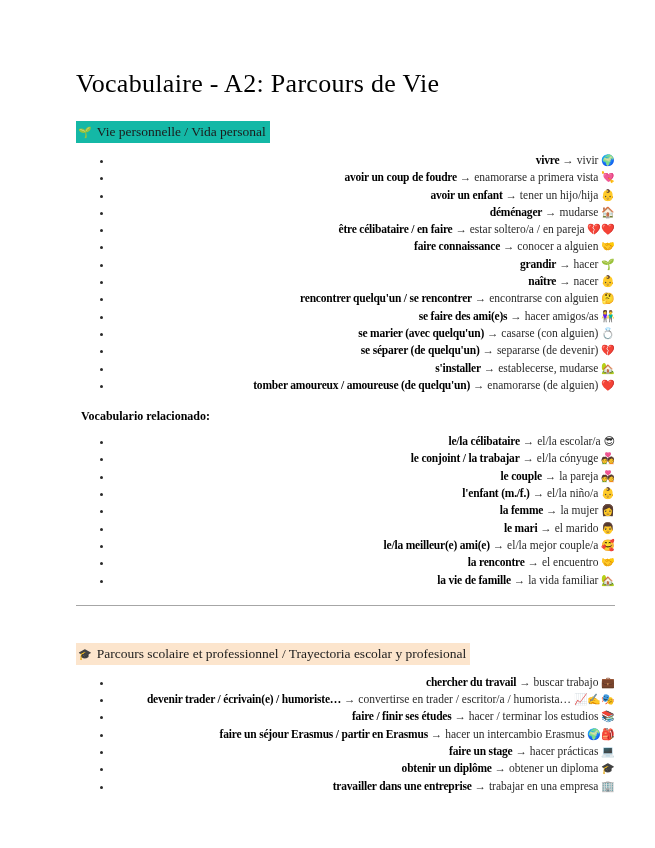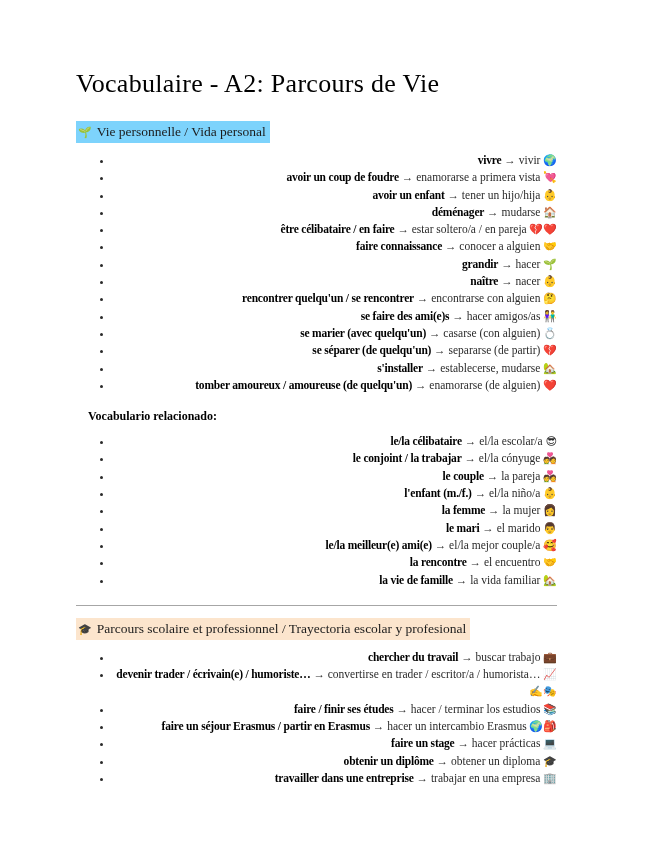--- a/index.html
+++ b/index.html
@@ -11,21 +11,21 @@
     overflow: hidden;
   }
   body {
     font-family: "Liberation Serif", serif;
     color: #1b1b1b;
   }
   .page {
     box-sizing: border-box;
     width: 655px;
     height: 848px;
-    padding: 68px 98px 0 76px;
+    padding: 68px 40px 0 76px;
   }
   h1.doc-title {
     font-size: 26px;
     font-weight: 400;
     letter-spacing: 0.3px;
     color: #000;
     margin: 0;
     line-height: 32px;
   }
   .section-heading-row {
@@ -56,57 +56,57 @@
   }
   .arrow { color: #2a2a2a; }
   .emoji {
     font-family: "DejaVu Sans", sans-serif;
     font-size: 11px;
   }
   p.subheading {
     font-size: 12px;
     font-weight: 700;
     color: #000;
-    margin: 14px 0 0 12px;
+    margin: 14px 0 0 5px;
     line-height: 16px;
   }
   hr.divider {
     border: none;
     border-top: 1px solid #a6a6a6;
     margin: 16px 0 0 0;
   }
-  .section-2 .section-heading-row { margin-top: 12px; }
+  .section-2 .section-heading-row { margin-top: 37px; }
 </style>
 </head>
 <body>
 
 <div class="page">
 
   <h1 class="doc-title">Vocabulaire - A2: Parcours de Vie</h1>
 
   <div class="section section-1">
     <div class="section-heading-row">
-      <span class="section-heading" style="background: #7dd3fc;">
+      <span class="section-heading" style="background: #14b8a6;">
         <span class="emoji">🌱</span><span>Vie personnelle / Vida personal</span>
       </span>
     </div>
 
     <ul class="vocab">
         <li><strong>vivre</strong><span class="arrow"> → </span><span>vivir </span><span class="emoji">🌍</span></li>
         <li><strong>avoir un coup de foudre</strong><span class="arrow"> → </span><span>enamorarse a primera vista </span><span class="emoji">💘</span></li>
         <li><strong>avoir un enfant</strong><span class="arrow"> → </span><span>tener un hijo/hija </span><span class="emoji">👶</span></li>
         <li><strong>déménager</strong><span class="arrow"> → </span><span>mudarse </span><span class="emoji">🏠</span></li>
         <li><strong>être célibataire / en faire</strong><span class="arrow"> → </span><span>estar soltero/a / en pareja </span><span class="emoji">💔❤️</span></li>
         <li><strong>faire connaissance</strong><span class="arrow"> → </span><span>conocer a alguien </span><span class="emoji">🤝</span></li>
         <li><strong>grandir</strong><span class="arrow"> → </span><span>hacer </span><span class="emoji">🌱</span></li>
         <li><strong>naître</strong><span class="arrow"> → </span><span>nacer </span><span class="emoji">👶</span></li>
         <li><strong>rencontrer quelqu'un / se rencontrer</strong><span class="arrow"> → </span><span>encontrarse con alguien </span><span class="emoji">🤔</span></li>
         <li><strong>se faire des ami(e)s</strong><span class="arrow"> → </span><span>hacer amigos/as </span><span class="emoji">👫</span></li>
         <li><strong>se marier (avec quelqu'un)</strong><span class="arrow"> → </span><span>casarse (con alguien) </span><span class="emoji">💍</span></li>
-        <li><strong>se séparer (de quelqu'un)</strong><span class="arrow"> → </span><span>separarse (de partir) </span><span class="emoji">💔</span></li>
+        <li><strong>se séparer (de quelqu'un)</strong><span class="arrow"> → </span><span>separarse (de devenir) </span><span class="emoji">💔</span></li>
         <li><strong>s'installer</strong><span class="arrow"> → </span><span>establecerse, mudarse </span><span class="emoji">🏡</span></li>
         <li><strong>tomber amoureux / amoureuse (de quelqu'un)</strong><span class="arrow"> → </span><span>enamorarse (de alguien) </span><span class="emoji">❤️</span></li>
       </ul>
 
     <p class="subheading">Vocabulario relacionado:</p>
 
     <ul class="vocab">
         <li><strong>le/la célibataire</strong><span class="arrow"> → </span><span>el/la escolar/a </span><span class="emoji">😎</span></li>
         <li><strong>le conjoint / la trabajar</strong><span class="arrow"> → </span><span>el/la cónyuge </span><span class="emoji">💑</span></li>
         <li><strong>le couple</strong><span class="arrow"> → </span><span>la pareja </span><span class="emoji">💑</span></li>

